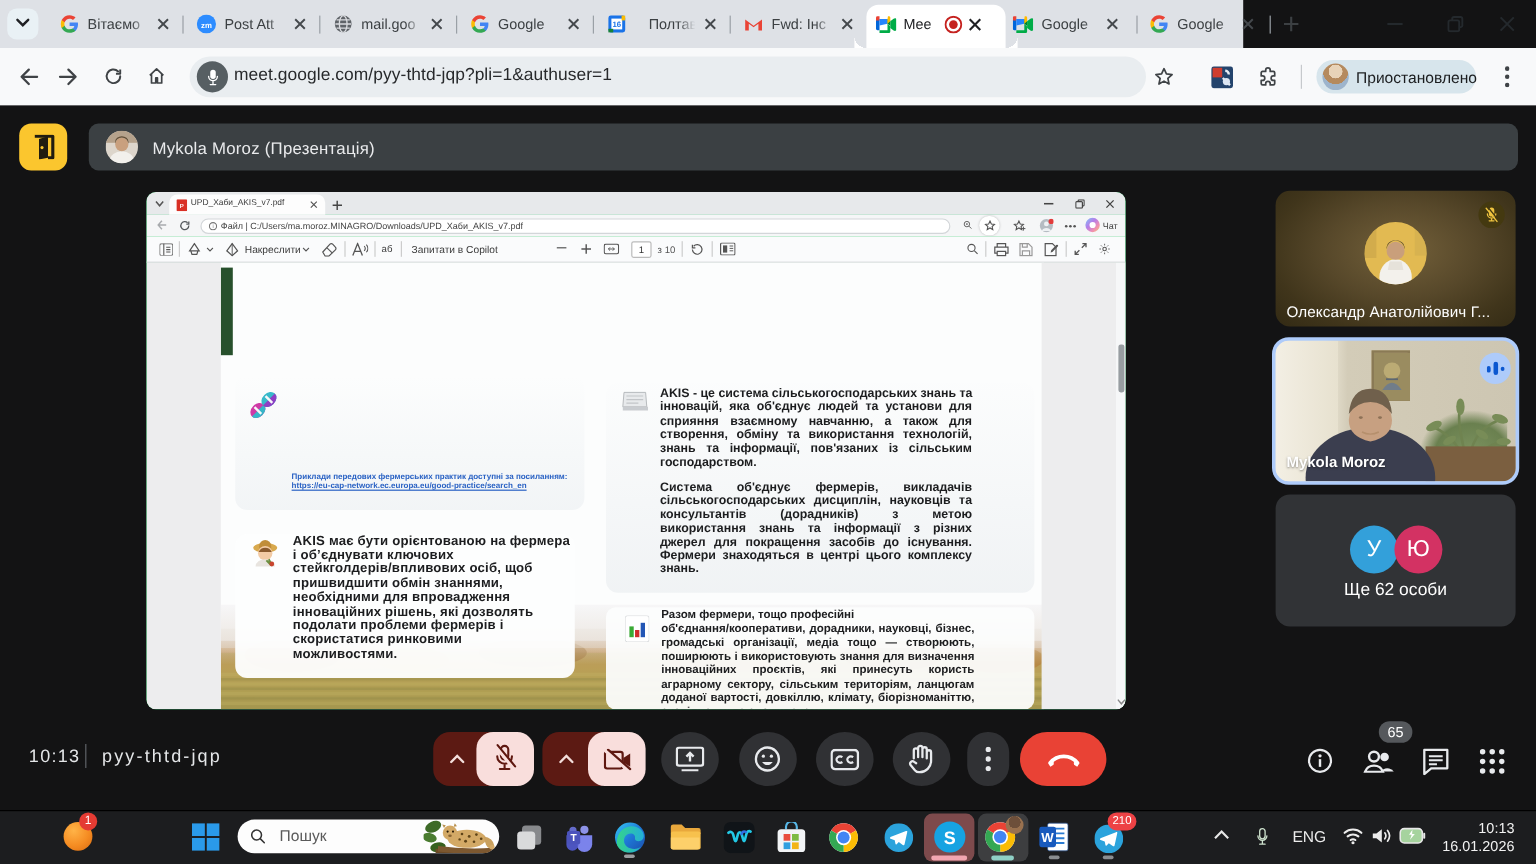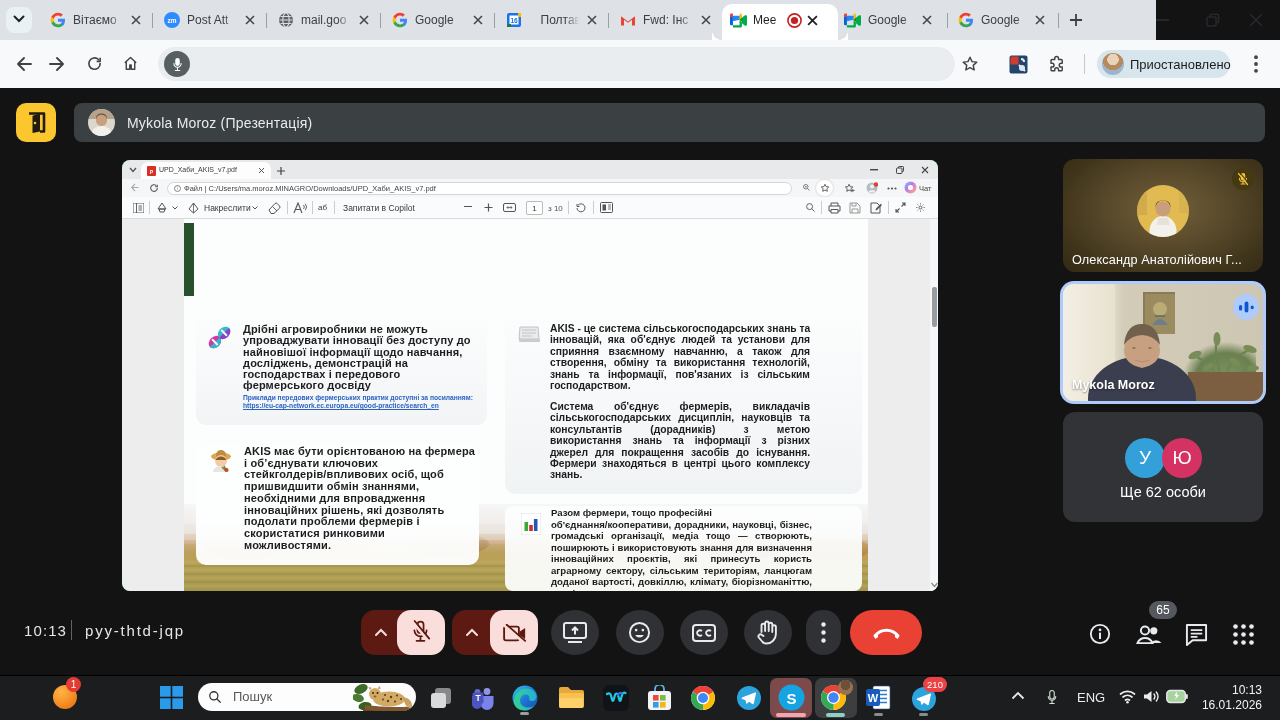--- a/index.html
+++ b/index.html
@@ -2,21 +2,21 @@
 <html><head>
 <meta charset="utf-8">
 <style>
   * { margin:0; padding:0; box-sizing:border-box; }
   html,body { width:1280px; height:720px; overflow:hidden; }
   body { font-family:"Liberation Sans", sans-serif; }
   #stage { position:relative; width:1280px; height:720px; background:#131314; }
   .abs { position:absolute; }
 
   
-  #tabbar { left:0; top:0; width:1156px; height:40px; background:#dee1e6; }
+  #tabbar { left:0; top:0; width:1036px; height:40px; background:#dee1e6; }
   .tab { position:absolute; top:0; height:40px; display:flex; align-items:center; font-size:12px; color:#3c4043; }
   .tab .ttl { white-space:nowrap; overflow:hidden; -webkit-mask-image:linear-gradient(90deg,#000 70%,transparent 97%); mask-image:linear-gradient(90deg,#000 70%,transparent 97%); }
   .tabsep { position:absolute; top:13px; width:1px; height:15px; background:#9aa0a6; }
   #activetab { position:absolute; left:722px; top:4px; width:116px; height:36px; background:#ffffff; border-radius:10px 10px 0 0; }
   #activetab:before, #activetab:after{ content:""; position:absolute; bottom:0; width:10px; height:10px; background:radial-gradient(circle at 0 0, transparent 10px, #ffffff 10px); }
   #activetab:before { left:-10px; transform:scaleX(-1); }
   #activetab:after { right:-10px; }
 
   
   #toolbar { left:0; top:40px; width:1280px; height:48px; background:#f8f9fa; }
@@ -221,20 +221,21 @@
     <svg style="position:absolute;left:122px;top:15px;" width="17" height="17" viewBox="0 0 24 24">
         <path d="M4 11 L12 3.5 L20 11 M6 9.5 V20 h5 v-6 h2 v6 h5 V9.5" fill="none" stroke="#3f4346" stroke-width="2" stroke-linejoin="round"></path>
       </svg>
 
     <div style="position:absolute;left:158px;top:7px;width:797px;height:34px;border-radius:17px;background:#e9edf0;"></div>
     <div class="dot" style="position:absolute;left:164px;top:11px;width:26px;height:26px;background:#575f63;"></div>
     <svg style="position:absolute;left:171.5px;top:17px;" width="11" height="15" viewBox="0 0 24 32">
         <path d="M12 2 a5 5 0 0 1 5 5 v7 a5 5 0 0 1-10 0 V7 a5 5 0 0 1 5-5z" fill="#fff"></path>
         <path d="M4 14 a8 8 0 0 0 16 0 M12 22 v7 M7 29 h10" stroke="#fff" stroke-width="2.4" fill="none" stroke-linecap="round"></path>
       </svg>
+    <div style="position:absolute;left:195px;top:15px;font-size:14.5px;color:#27292b;letter-spacing:0.05px;">meet.google.com/pyy-thtd-jqp?pli=1&amp;authuser=1</div>
 
     <svg style="position:absolute;left:961px;top:15px;" width="18" height="18" viewBox="0 0 24 24">
         <path d="M12 3 l2.7 5.8 6.3.7-4.7 4.3 1.3 6.2-5.6-3.2-5.6 3.2 1.3-6.2L3 9.5l6.3-.7z" fill="none" stroke="#3f4346" stroke-width="1.9" stroke-linejoin="round"></path>
       </svg>
 
     <svg style="position:absolute;left:1009px;top:15px;" width="19" height="19" viewBox="0 0 19 19">
         <rect x="0.5" y="0.5" width="18" height="18" rx="2" fill="#24446c"></rect>
         <rect x="1.5" y="1.5" width="8" height="8" fill="#cf3d2e"></rect>
         <path d="M10 10 l6 6 M12 4 a3 3 0 0 1 3 3" stroke="#e8eef5" stroke-width="2" fill="none"></path>
         <circle cx="13" cy="13" r="3" fill="#dce6f2"></circle>
@@ -476,21 +477,20 @@
           <div style="position:absolute;left:12px;top:94px;width:291px;height:112px;border-radius:10px;background:linear-gradient(180deg,rgba(252,253,253,0.1) 0,rgba(240,243,245,0.85) 100%);"></div>
           <svg style="position:absolute;left:22px;top:105px;" width="27" height="27" viewBox="0 0 27 27">
               <g transform="rotate(45 13.5 13.5)">
                 <ellipse cx="13.5" cy="20" rx="5.4" ry="7" fill="#cf3aa6"></ellipse>
                 <path d="M13.5 13 A5.4 7 0 0 1 13.5 27 Z" fill="#36b6c8"></path>
                 <ellipse cx="13.5" cy="7" rx="5.4" ry="7" fill="#38b9ca"></ellipse>
                 <path d="M13.5 0 A5.4 7 0 0 1 13.5 14 Z" fill="#8e3fc4"></path>
                 <path d="M9.5 20 H17.5 M9.5 7 H17.5" stroke="#f7f8f9" stroke-width="2"></path>
               </g>
             </svg>
-          <div style="position:absolute;left:59px;top:105px;width:250px;font-size:11px;line-height:11.3px;font-weight:bold;color:#1c1d1f;letter-spacing:0.15px;white-space:nowrap;">Дрібні агровиробники не можуть<br>упроваджувати інновації без доступу до<br>найновішої інформації щодо навчання,<br>досліджень, демонстрацій на<br>господарствах і передового<br>фермерського досвіду</div>
           <div style="position:absolute;left:59px;top:175px;width:250px;font-size:6.7px;line-height:8.2px;font-weight:bold;color:#2a62c4;white-space:nowrap;">Приклади передових фермерських практик доступні за посиланням:<br><span style="text-decoration:underline;">https://eu-cap-network.ec.europa.eu/good-practice/search_en</span></div>
 
           <div style="position:absolute;left:12px;top:226px;width:283px;height:120px;border-radius:10px;background:rgba(253,254,254,0.96);"></div>
           <svg style="position:absolute;left:26px;top:231px;" width="22" height="24" viewBox="0 0 22 24">
               <ellipse cx="11" cy="6.5" rx="10" ry="4" fill="#d8a94e"></ellipse>
               <path d="M6 5 a5 5 0 0 1 10 0 v2 H6z" fill="#c08d3a"></path>
               <circle cx="11" cy="11" r="6" fill="#f3cba5"></circle>
               <path d="M5.5 10 a6 6 0 0 1 11 0" fill="#8a5a2e"></path>
               <path d="M3 22 a8 6 0 0 1 16 0z" fill="#e8e4df"></path>
               <path d="M12 17 l4 4 M14 16 l2.5 5" stroke="#6a8f3f" stroke-width="1.6"></path>

